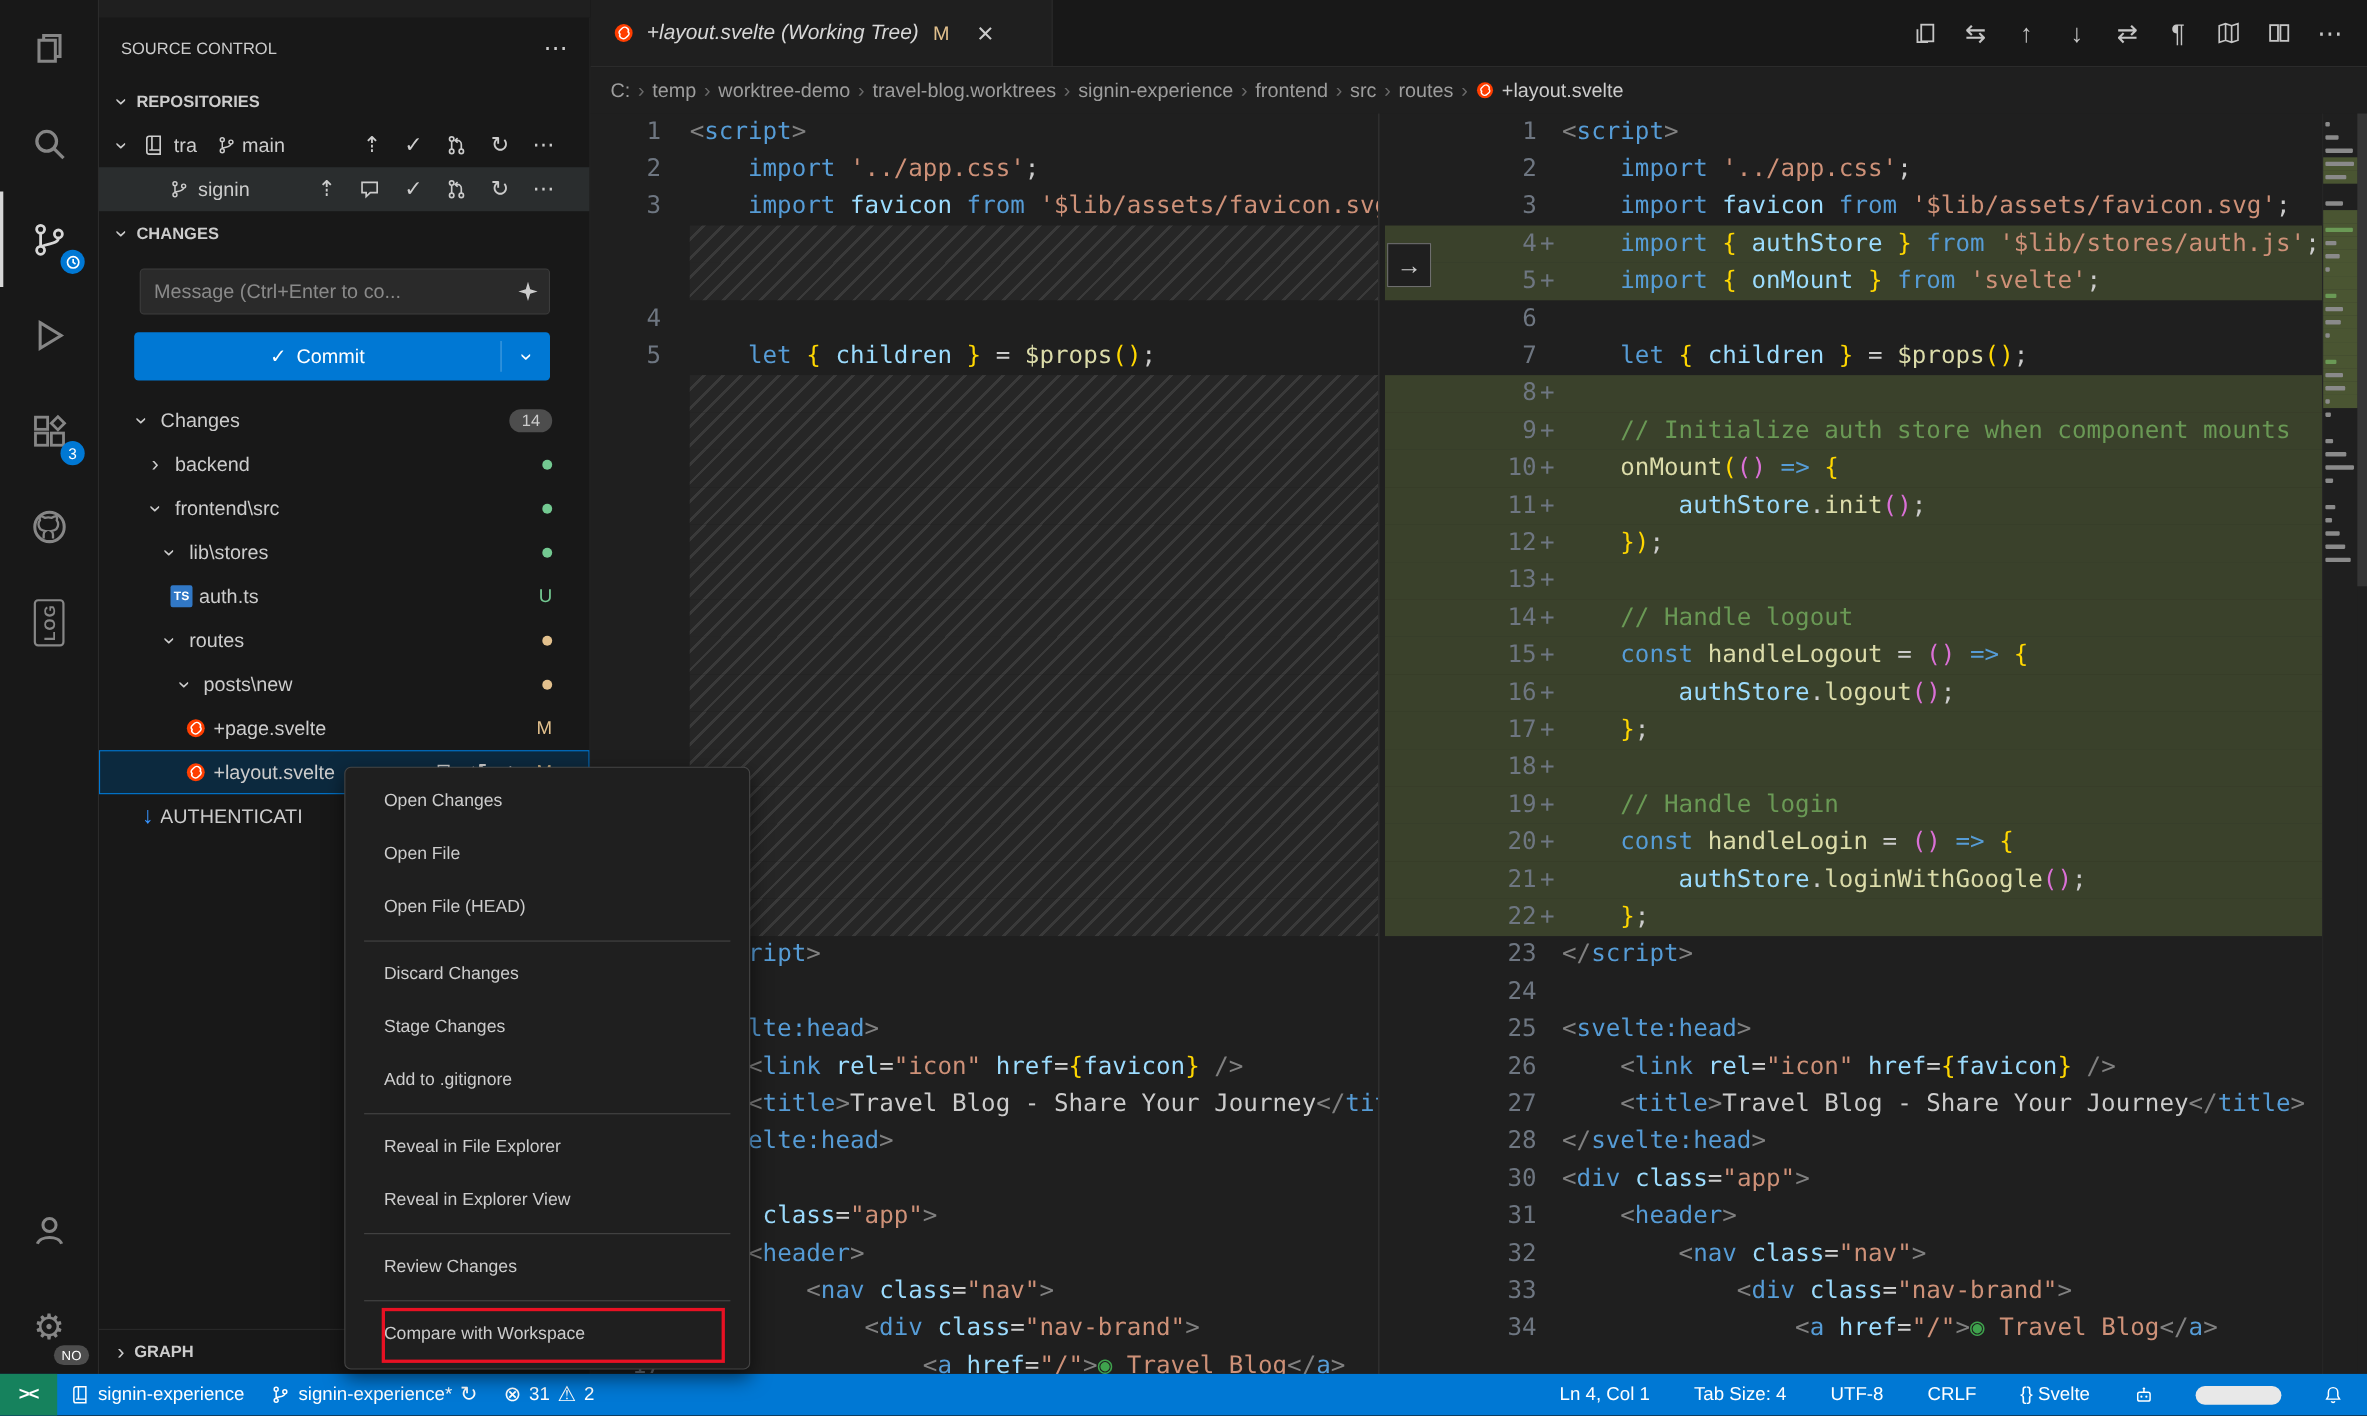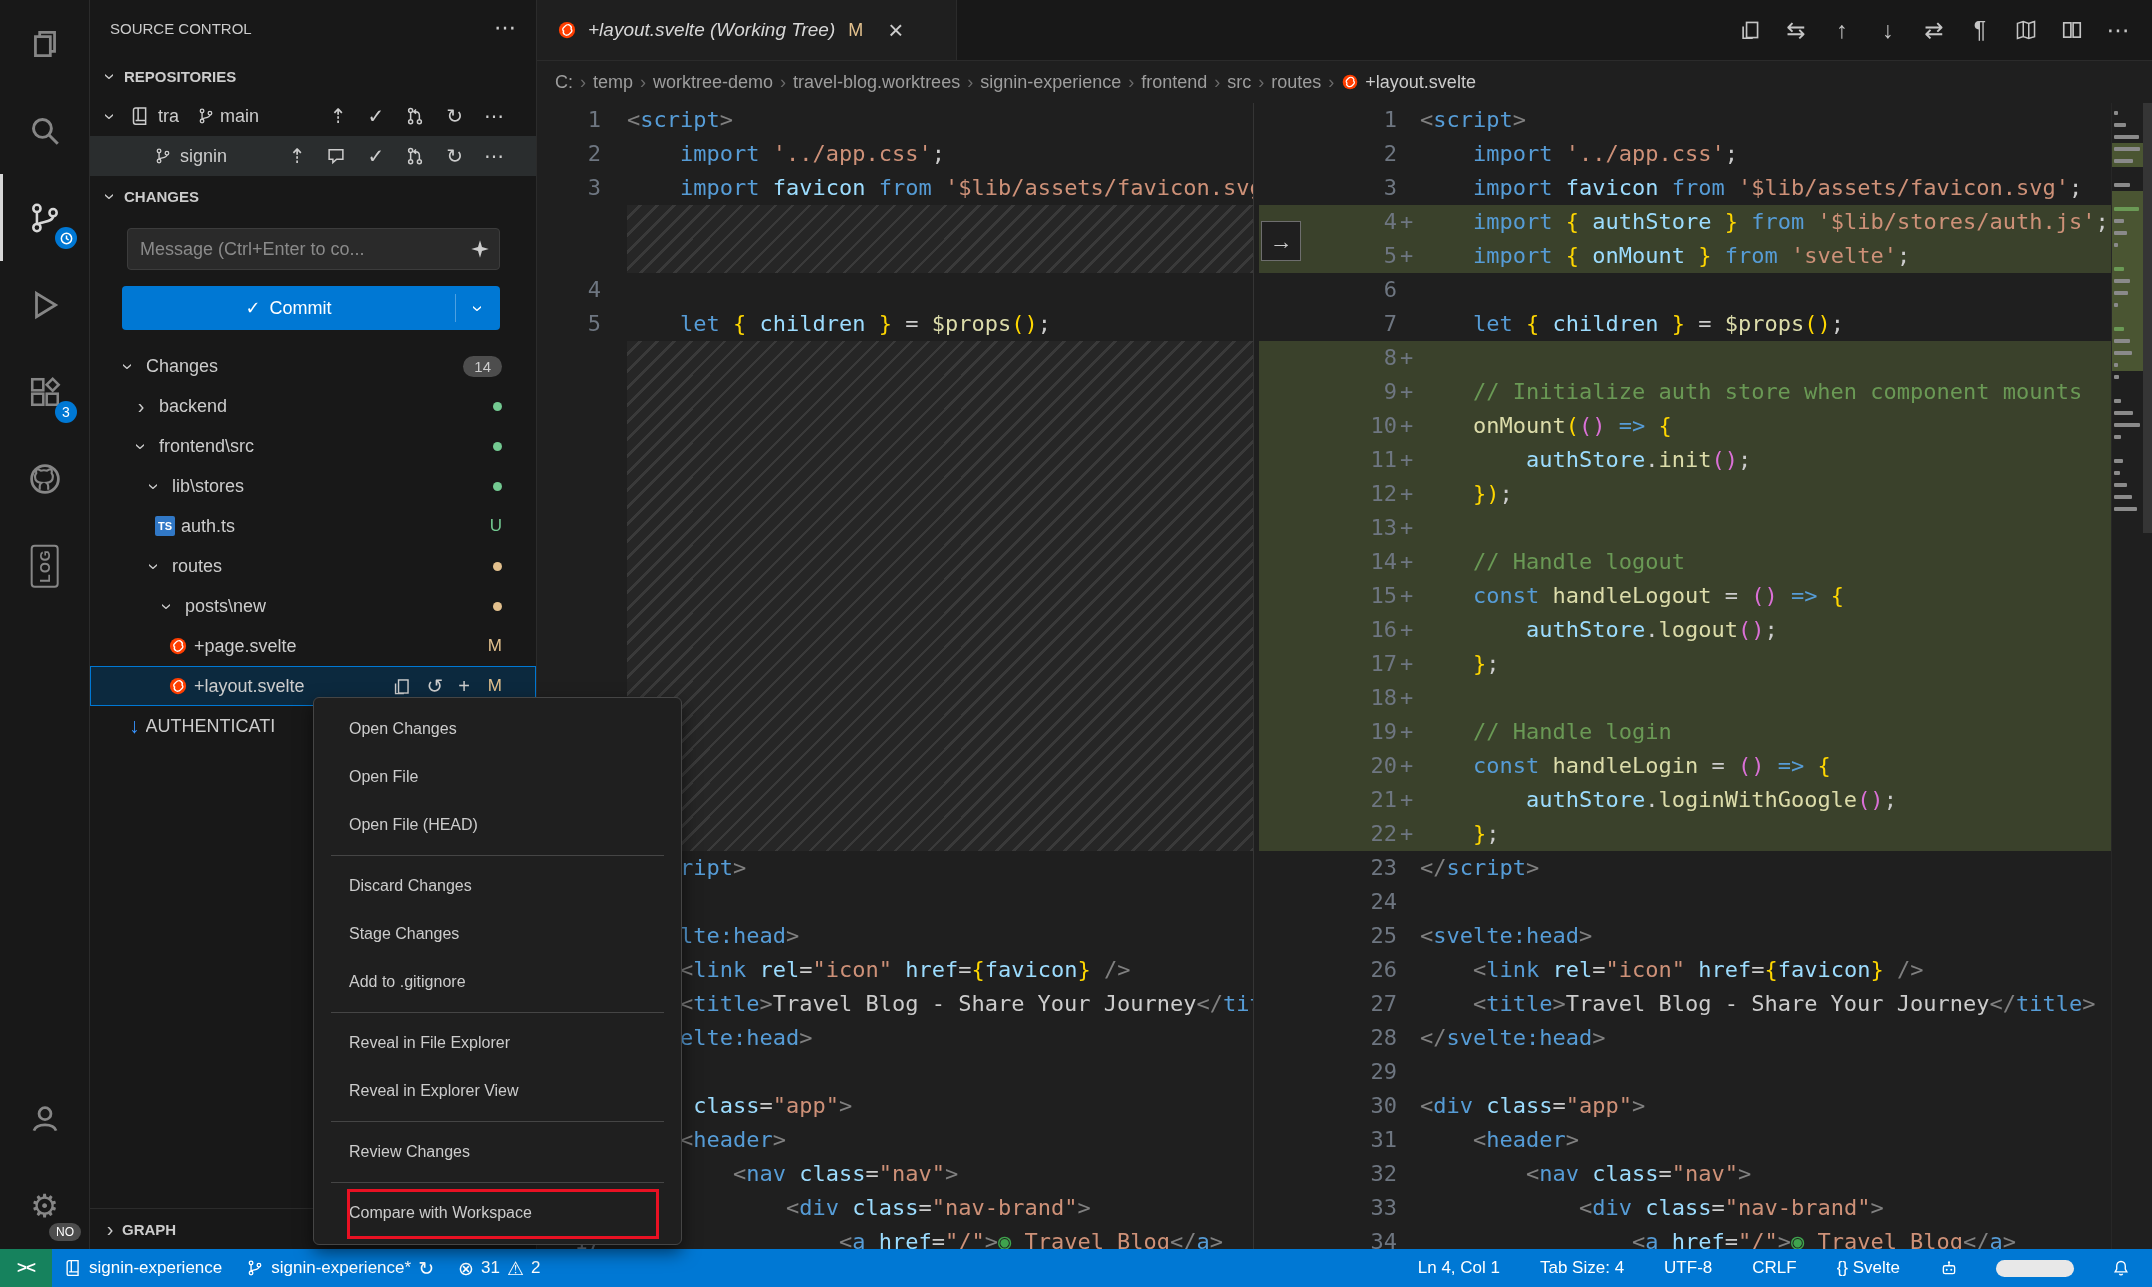--- a/index.html
+++ b/index.html
@@ -12,21 +12,21 @@
   .ab-item{height:87px;display:flex;align-items:center;justify-content:center;color:#868686;position:relative;cursor:pointer;}
   .ab-item.active{color:#d7d7d7;box-shadow:inset 3px 0 0 #d7d7d7;}
   .ab-item svg{width:34px;height:34px;}
   .ab-glyph{font-size:32px;line-height:1;}
   .log-txt{font-size:14px;font-weight:bold;letter-spacing:1px;border:2px solid currentColor;border-radius:4px;padding:4px 3px;transform:rotate(-90deg);}
   .ab-badge{position:absolute;right:12px;bottom:12px;min-width:22px;height:22px;border-radius:11px;background:var(--accent);color:#fff;font-size:14px;display:flex;align-items:center;justify-content:center;padding:0 3px;box-sizing:border-box;}
   .ab-badge svg{width:15px;height:15px;}
   .ab-badge-text{position:absolute;right:8px;bottom:8px;background:#4d4d4d;color:#fff;font-size:12px;border-radius:9px;padding:2px 7px;}
 
   
-  .sidebar{position:absolute;left:90px;top:0;bottom:38px;width:446px;background:var(--sidebar-bg);border-right:1px solid var(--border);overflow:hidden;font-size:18px;}
+  .sidebar{position:absolute;left:90px;top:16px;bottom:38px;width:446px;background:var(--sidebar-bg);border-right:1px solid var(--border);overflow:hidden;font-size:18px;}
   .sb-title-row{height:56px;display:flex;align-items:center;justify-content:space-between;padding:0 20px;font-size:15px;color:#cccccc;}
   .more-glyph{font-size:22px;color:#cccccc;cursor:pointer;}
   .sb-section-header{height:40px;display:flex;align-items:center;font-size:15px;font-weight:bold;padding-left:8px;gap:2px;color:#ccc;cursor:pointer;}
   .chev{display:inline-block;width:24px;text-align:center;font-size:20px;color:#ccc;font-weight:normal;}
   .chev.exp{transform:rotate(90deg);}
   .repo-row{height:40px;display:flex;align-items:center;padding-left:8px;gap:8px;cursor:pointer;}
   .repo-row.selected{background:#2a2d2e;}
   .repo-indent{width:48px;flex:none;}
   .sb-ic{width:20px;height:20px;color:#ccc;}
   .sb-ic-s{width:18px;height:18px;color:#ccc;}
@@ -556,21 +556,20 @@
           <div class="code-row added"><span class="num num-r">19</span><span class="sign">+</span><span class="code"><span class="tk-d">    </span><span class="tk-c">// Handle login</span></span></div>
           <div class="code-row added"><span class="num num-r">20</span><span class="sign">+</span><span class="code"><span class="tk-d">    </span><span class="tk-k">const</span><span class="tk-d"> </span><span class="tk-f">handleLogin</span><span class="tk-d"> </span><span class="tk-d">=</span><span class="tk-d"> </span><span class="tk-m">()</span><span class="tk-d"> </span><span class="tk-k">=&gt;</span><span class="tk-d"> </span><span class="tk-b">{</span></span></div>
           <div class="code-row added"><span class="num num-r">21</span><span class="sign">+</span><span class="code"><span class="tk-d">        </span><span class="tk-v">authStore</span><span class="tk-d">.</span><span class="tk-f">loginWithGoogle</span><span class="tk-m">()</span><span class="tk-d">;</span></span></div>
           <div class="code-row added"><span class="num num-r">22</span><span class="sign">+</span><span class="code"><span class="tk-d">    </span><span class="tk-b">}</span><span class="tk-d">;</span></span></div>
           <div class="code-row"><span class="num num-r">23</span><span class="sign"></span><span class="code"><span class="tk-p">&lt;/</span><span class="tk-k">script</span><span class="tk-p">&gt;</span></span></div>
           <div class="code-row"><span class="num num-r">24</span><span class="sign"></span><span class="code"></span></div>
           <div class="code-row"><span class="num num-r">25</span><span class="sign"></span><span class="code"><span class="tk-p">&lt;</span><span class="tk-k">svelte:head</span><span class="tk-p">&gt;</span></span></div>
           <div class="code-row"><span class="num num-r">26</span><span class="sign"></span><span class="code"><span class="tk-d">    </span><span class="tk-p">&lt;</span><span class="tk-k">link</span><span class="tk-d"> </span><span class="tk-v">rel</span><span class="tk-d">=</span><span class="tk-s">"icon"</span><span class="tk-d"> </span><span class="tk-v">href</span><span class="tk-d">=</span><span class="tk-b">{</span><span class="tk-v">favicon</span><span class="tk-b">}</span><span class="tk-d"> </span><span class="tk-p">/&gt;</span></span></div>
           <div class="code-row"><span class="num num-r">27</span><span class="sign"></span><span class="code"><span class="tk-d">    </span><span class="tk-p">&lt;</span><span class="tk-k">title</span><span class="tk-p">&gt;</span><span class="tk-d">Travel Blog - Share Your Journey</span><span class="tk-p">&lt;/</span><span class="tk-k">title</span><span class="tk-p">&gt;</span></span></div>
           <div class="code-row"><span class="num num-r">28</span><span class="sign"></span><span class="code"><span class="tk-p">&lt;/</span><span class="tk-k">svelte:head</span><span class="tk-p">&gt;</span></span></div>
-          <div class="code-row"><span class="num num-r">29</span><span class="sign"></span><span class="code"></span></div>
           <div class="code-row"><span class="num num-r">30</span><span class="sign"></span><span class="code"><span class="tk-p">&lt;</span><span class="tk-k">div</span><span class="tk-d"> </span><span class="tk-v">class</span><span class="tk-d">=</span><span class="tk-s">"app"</span><span class="tk-p">&gt;</span></span></div>
           <div class="code-row"><span class="num num-r">31</span><span class="sign"></span><span class="code"><span class="tk-d">    </span><span class="tk-p">&lt;</span><span class="tk-k">header</span><span class="tk-p">&gt;</span></span></div>
           <div class="code-row"><span class="num num-r">32</span><span class="sign"></span><span class="code"><span class="tk-d">        </span><span class="tk-p">&lt;</span><span class="tk-k">nav</span><span class="tk-d"> </span><span class="tk-v">class</span><span class="tk-d">=</span><span class="tk-s">"nav"</span><span class="tk-p">&gt;</span></span></div>
           <div class="code-row"><span class="num num-r">33</span><span class="sign"></span><span class="code"><span class="tk-d">            </span><span class="tk-p">&lt;</span><span class="tk-k">div</span><span class="tk-d"> </span><span class="tk-v">class</span><span class="tk-d">=</span><span class="tk-s">"nav-brand"</span><span class="tk-p">&gt;</span></span></div>
           <div class="code-row"><span class="num num-r">34</span><span class="sign"></span><span class="code"><span class="tk-d">                </span><span class="tk-p">&lt;</span><span class="tk-k">a</span><span class="tk-d"> </span><span class="tk-v">href</span><span class="tk-d">=</span><span class="tk-s">"/"</span><span class="tk-p">&gt;</span><span class="tk-g">◉ </span><span class="tk-e">Travel Blog</span><span class="tk-p">&lt;/</span><span class="tk-k">a</span><span class="tk-p">&gt;</span></span></div>
         </div>
       <div class="revert-box">→</div>
       <div id="minimap" class="minimap">
           <div class="mm-line" style="top: 8px; width: 4px; background: rgb(138, 138, 138);"></div>
           <div class="mm-line" style="top: 20px; width: 12px; background: rgb(138, 138, 138);"></div>

